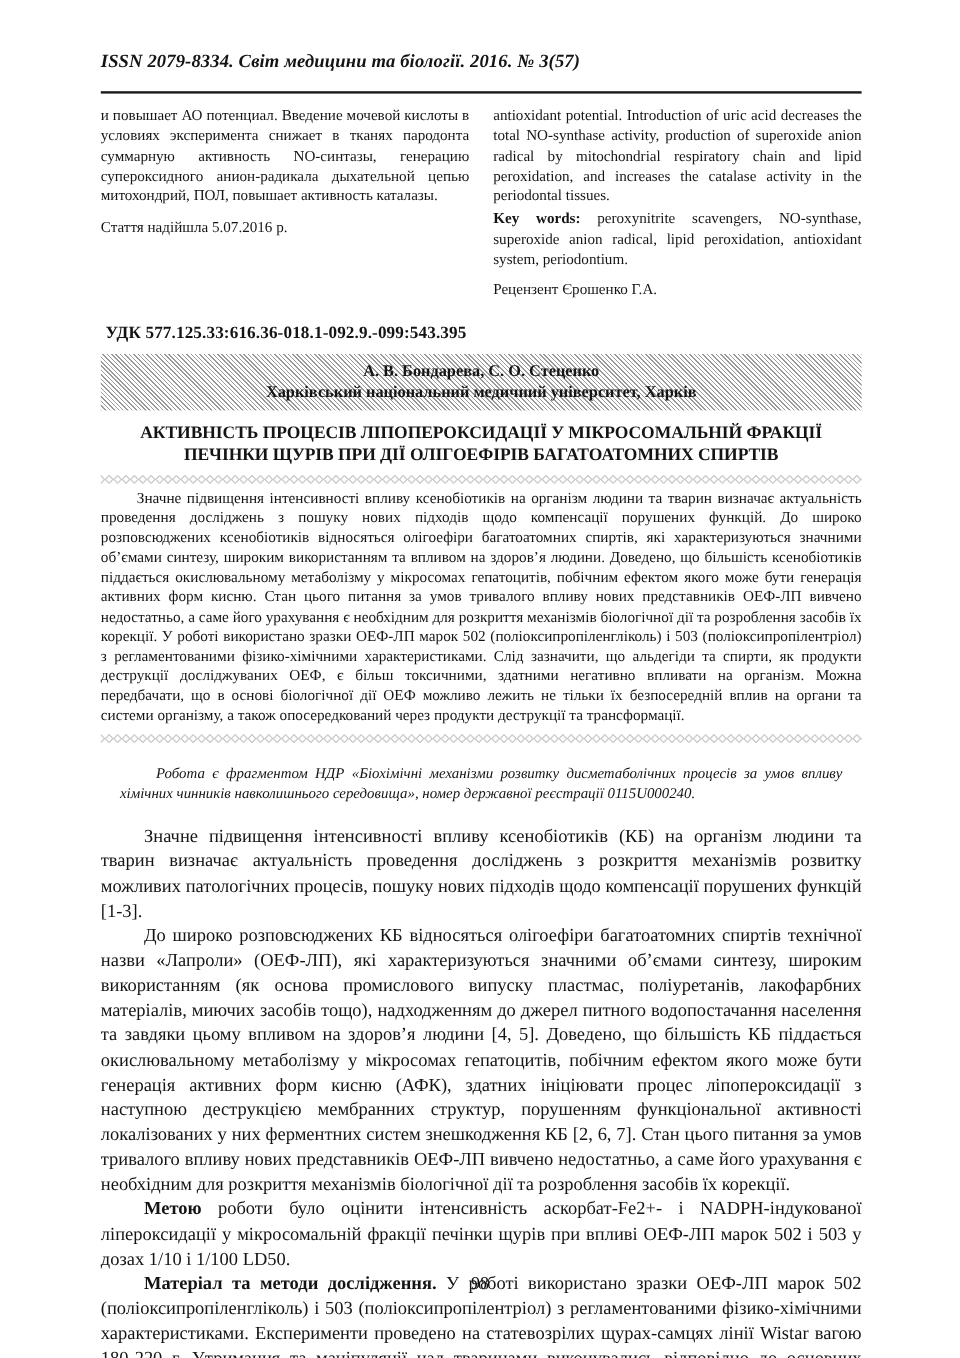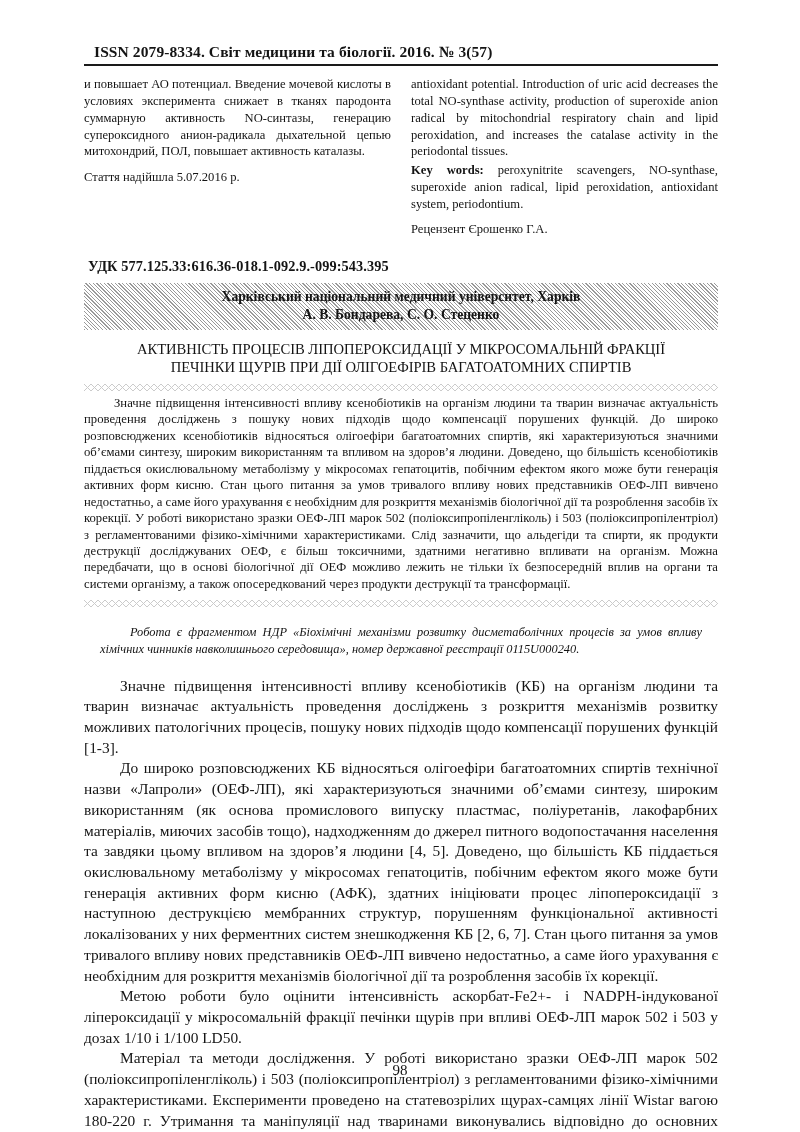--- a/index.html
+++ b/index.html
@@ -25,26 +25,26 @@
   }
   .content {
     position: absolute;
     left: 84px;
     top: 42px;
     width: 634px;
   }
 
   
   .runhead {
+    font-style: italic;
     font-weight: bold;
     font-size: 15.5px;
     letter-spacing: 0.1px;
     line-height: 1.25;
-    padding-bottom: 3px;
-    margin-left: 10px;
+    padding-bottom: 15px;
   }
   .runhead-rule {
     border-bottom: 2.2px solid #1a1a1a;
     margin-bottom: 10px;
   }
 
   
   .abstract-cols {
     display: flex;
     gap: 20px;
@@ -88,21 +88,21 @@
     font-weight: bold;
     font-size: 13.6px;
     line-height: 1.32;
   }
   .authors-band .line { display: block; }
 
   
   .art-title {
     margin-top: 10px;
     text-align: center;
-    font-weight: normal;
+    font-weight: bold;
     font-size: 14.6px;
     line-height: 1.24;
     letter-spacing: -0.05px;
   }
 
   
   .wave-rule {
     height: 9px;
     margin: 7px 0 3px 0;
     background-image:
@@ -144,21 +144,21 @@
     line-height: 1.345;
     text-align: justify;
   }
   .body-text p {
     margin: 0;
     text-indent: 36px;
     text-align: justify;
     text-justify: inter-word;
   }
   .body-text p + p { margin-top: 0px; }
-  .body-text b { font-weight: normal; }
+  .body-text b { font-weight: bold; }
 
   
   .folio {
     position: absolute;
     left: 0;
     right: 0;
     top: 1062px;
     text-align: center;
     font-size: 15px;
   }
@@ -184,22 +184,22 @@
         <p class="first">antioxidant potential. Introduction of uric acid decreases the total NO-synthase activity, production of superoxide anion radical by mitochondrial respiratory chain and lipid peroxidation, and increases the catalase activity in the periodontal tissues.</p>
         <p class="kw"><span class="kw-lead"></span><b>Key words:</b><span> peroxynitrite scavengers, NO-synthase, superoxide anion radical, lipid peroxidation, antioxidant system, periodontium.</span></p>
         <p class="sig">Рецензент Єрошенко Г.А.</p>
       </div>
 
     </div>
 
     <div class="udc">УДК 577.125.33:616.36-018.1-092.9.-099:543.395</div>
 
     <div class="authors-band">
+      <span class="line">А. В. Бондарева, С. О. Стеценко</span>
       <span class="line">Харківський національний медичний університет, Харків</span>
-      <span class="line">А. В. Бондарева, С. О. Стеценко</span>
     </div>
 
     <div class="art-title">
       <div>АКТИВНІСТЬ ПРОЦЕСІВ ЛІПОПЕРОКСИДАЦІЇ У МІКРОСОМАЛЬНІЙ ФРАКЦІЇ</div>
       <div>ПЕЧІНКИ ЩУРІВ ПРИ ДІЇ ОЛІГОЕФІРІВ БАГАТОАТОМНИХ СПИРТІВ</div>
     </div>
 
     <div class="wave-rule"></div>
 
     <div class="ua-abstract">

